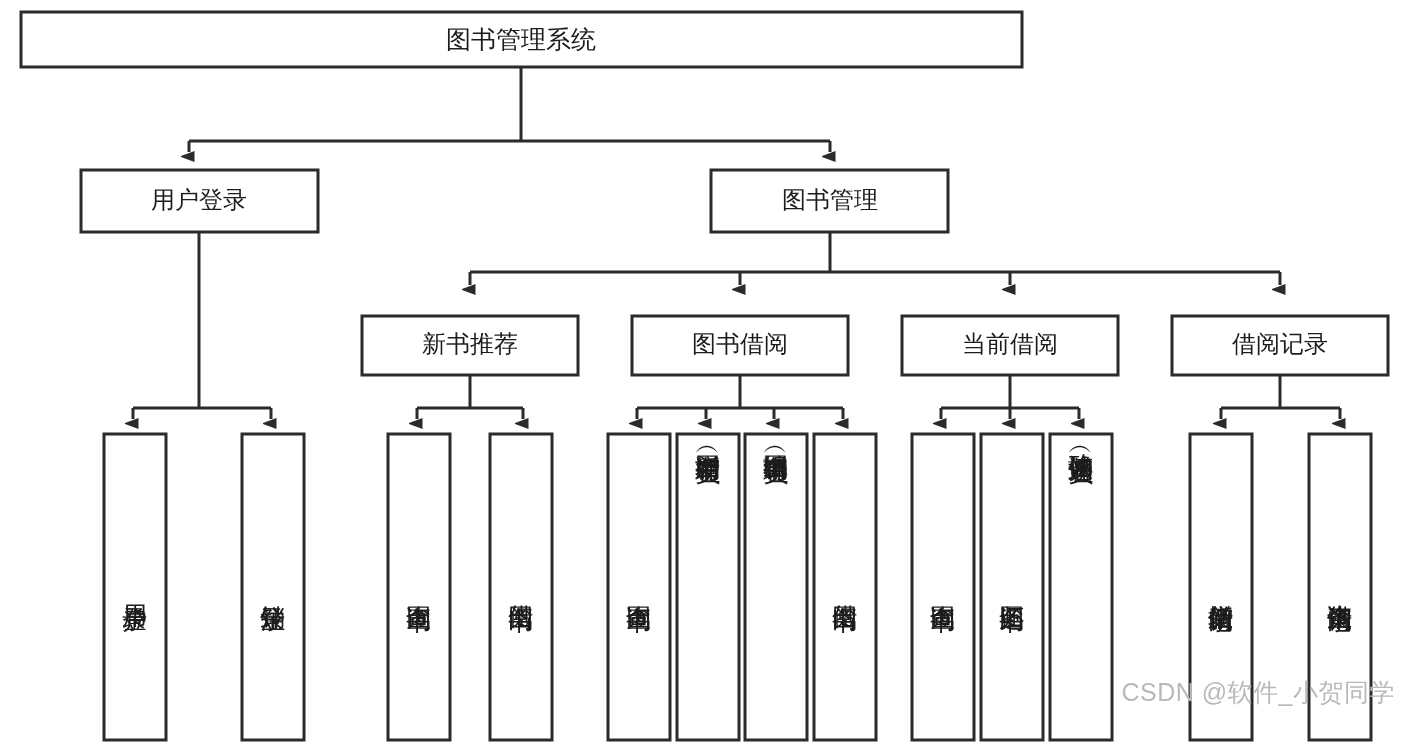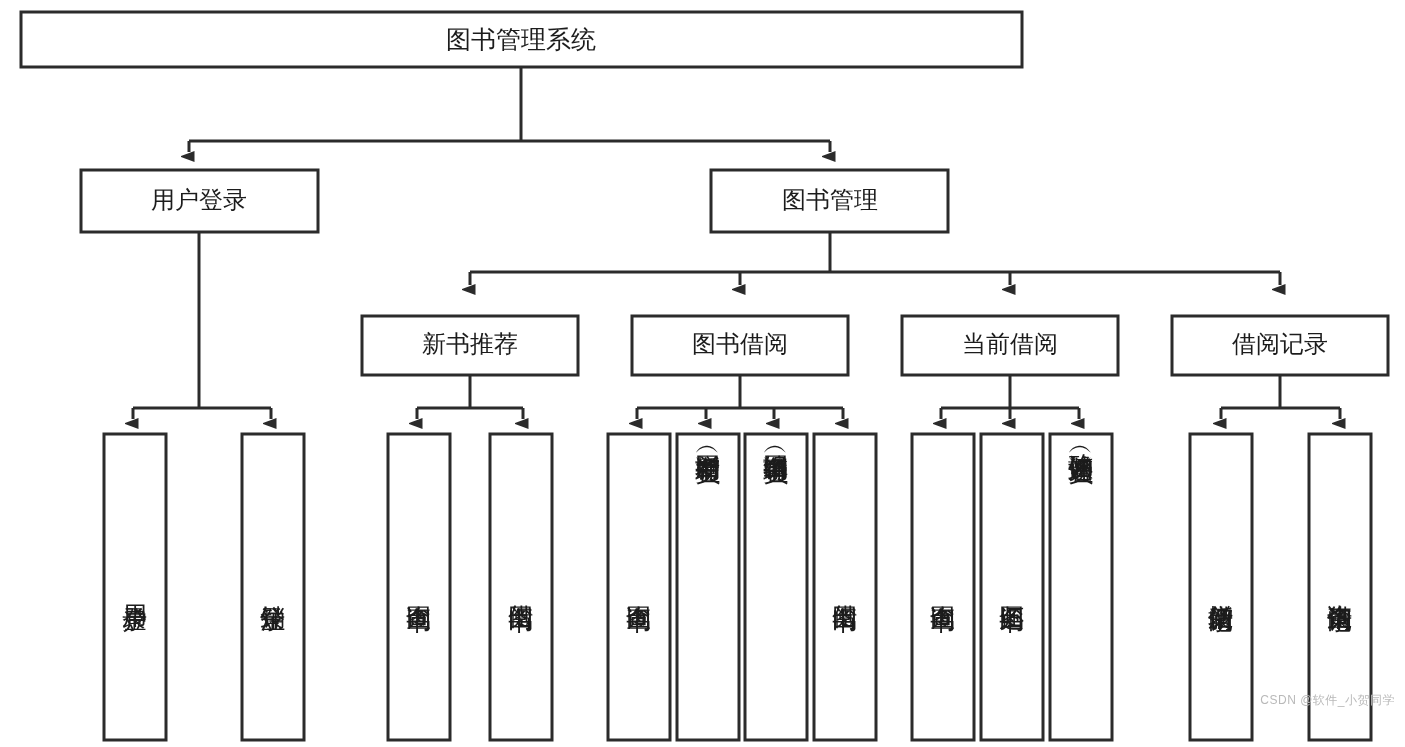--- a/index.html
+++ b/index.html
@@ -64,21 +64,21 @@
     color: #1c1c1c;
     letter-spacing: 1px;
     white-space: nowrap;
     text-align: center;
   }
   .watermark {
     position: absolute;
     right: 10px;
     bottom: 4px;
     font-family: "Liberation Sans", "DejaVu Sans", sans-serif;
-    font-size: 12px;
+    font-size: 25px;
     color: #b9b9b9;
     letter-spacing: 0.5px;
     white-space: nowrap;
   }
 </style>
 </head>
 <body>
 
 <div id="diagram-root">
   <svg class="diagram" viewBox="0 0 1405 747">

